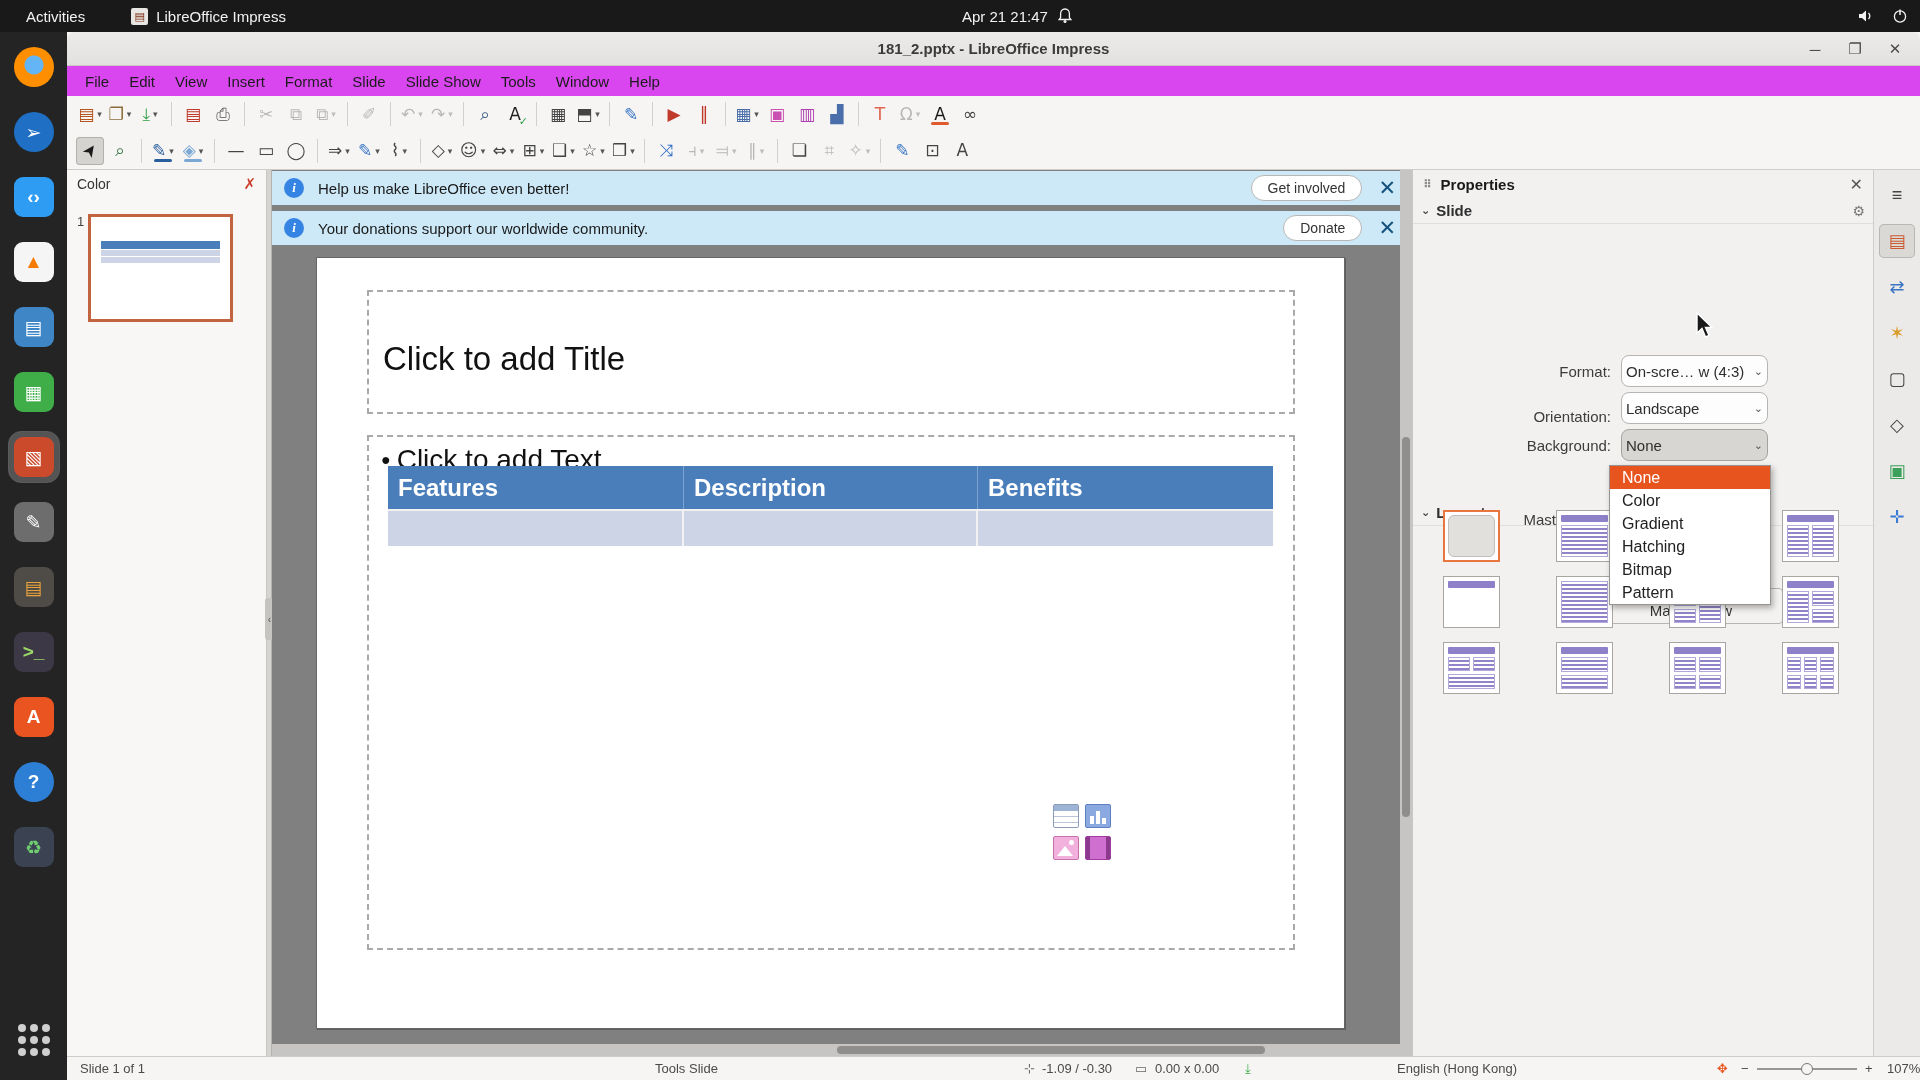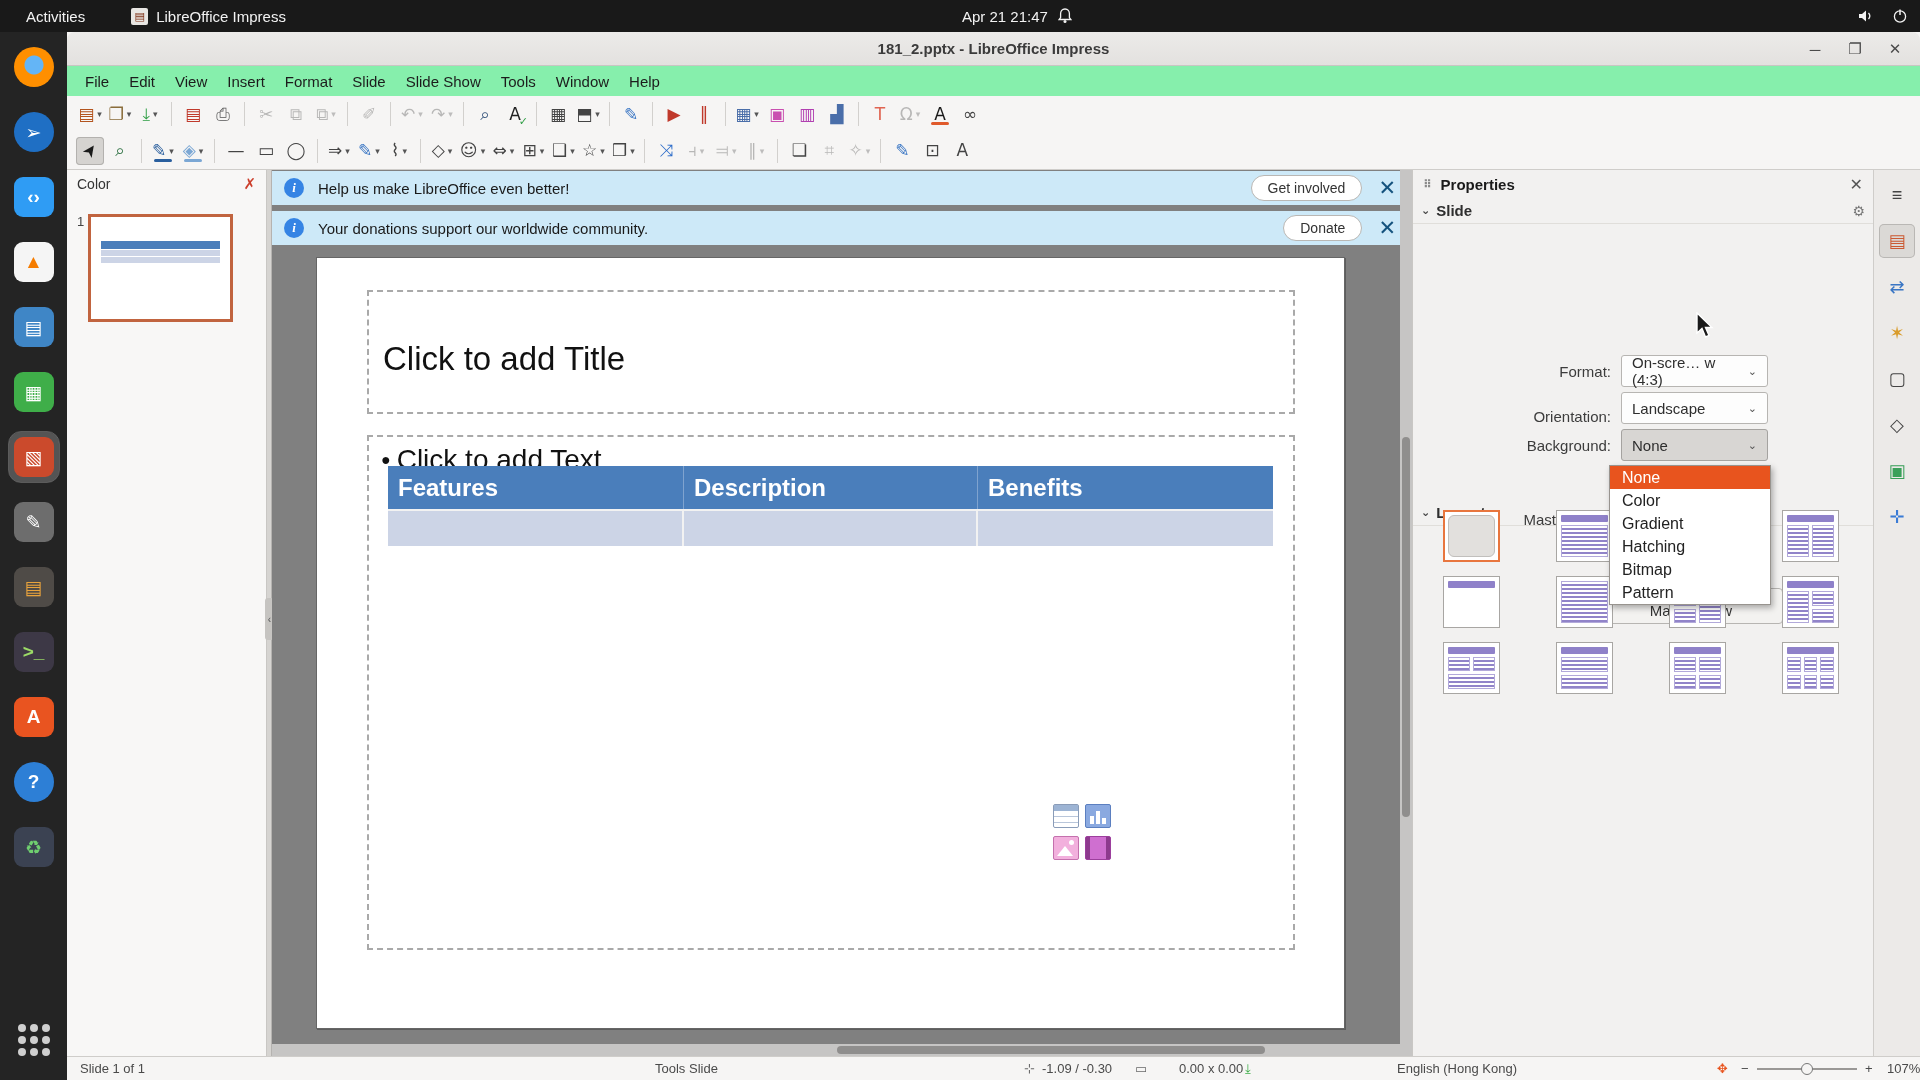--- a/index.html
+++ b/index.html
@@ -24,21 +24,21 @@
   .dock-glyph.circle { border-radius:50%; }
   .dock-spacer { flex:1; }
   .dock-grid { display:grid; grid-template-columns:repeat(3,8px); grid-template-rows:repeat(3,8px); gap:4px; }
   .dock-grid i { width:8px; height:8px; border-radius:50%; background:#cfcfcf; }
 
   
   .window { position:absolute; left:67px; top:32px; width:1853px; height:1048px; background:#f6f5f4; }
   .titlebar { position:absolute; left:0; top:0; width:100%; height:34px; background:linear-gradient(#ecebe9,#e3e1df); border-bottom:1px solid #c9c6c3; border-radius:8px 8px 0 0; display:flex; align-items:center; justify-content:center; font-size:15px; font-weight:bold; color:#3b3b3b; }
   .winbtns { position:absolute; right:12px; top:0; height:34px; display:flex; align-items:center; gap:14px; color:#4a4a4a; font-size:15px; }
   .winbtn { width:26px; height:26px; border-radius:50%; display:flex; align-items:center; justify-content:center; }
-  .menubar { position:absolute; left:0; top:34px; width:100%; height:30px; background:#86efac; display:flex; align-items:center; padding-left:8px; font-size:15px; color:#1c1c1c; }
+  .menubar { position:absolute; left:0; top:34px; width:100%; height:30px; background:#d946ef; display:flex; align-items:center; padding-left:8px; font-size:15px; color:#1c1c1c; }
   .menu-item { padding:4px 10px; border-radius:3px; }
 
   .toolbar { position:absolute; left:0; width:100%; background:#f6f5f4; display:flex; align-items:center; padding-left:8px; }
   .toolbar1 { top:64px; height:36px; }
   .toolbar2 { top:100px; height:38px; border-bottom:1px solid #cfcdca; }
   .tbtn { height:28px; min-width:28px; padding:0 2px; display:flex; align-items:center; justify-content:center; border-radius:4px; margin:0 1px; position:relative; }
   .tbtn .glyph { font-size:17px; line-height:1; color:#454545; font-family:"DejaVu Sans",sans-serif; }
   .tbtn.disabled { opacity:.35; }
   .tbtn.active-tool { background:#d5d3d0; box-shadow:inset 0 0 0 1px #b3b1ae; }
   .tbtn .dd { font-size:9px; color:#555; margin-left:3px; }
@@ -102,21 +102,21 @@
 
   
   .sidebar { position:absolute; left:1345px; top:0; width:461px; height:100%; background:#f2f1f0; border-left:1px solid #c9c7c4; font-size:15px; color:#2e2e2e; }
   .sb-header { display:flex; align-items:center; height:28px; padding:0 10px; font-weight:bold; color:#1a1a1a; }
   .sb-grip { color:#8a8a8a; font-size:11px; letter-spacing:1px; margin-right:8px; }
   .sb-x { margin-left:auto; color:#555; font-size:16px; }
   .sb-section { display:flex; align-items:center; height:26px; padding:0 8px; font-weight:bold; border-bottom:1px solid #e0deda; }
   .sb-chev { font-size:11px; margin-right:6px; color:#444; }
   .sb-gear { margin-left:auto; color:#777; font-size:14px; }
   .f-label { position:absolute; text-align:right; width:190px; color:#3c3c3c; }
-  .combo { position:absolute; left:208px; width:147px; height:32px; background:#fdfdfd; border:1px solid #b7b5b2; border-radius:3px; display:flex; align-items:center; padding:0 10px; color:#2e2e2e; }
+  .combo { position:absolute; left:208px; width:147px; height:32px; background:#fdfdfd; border:1px solid #b7b5b2; border-radius:8px; display:flex; align-items:center; padding:0 4px; color:#2e2e2e; }
   .combo .chev { margin-left:auto; font-size:11px; color:#555; }
   .combo.open { background:#d8d6d3; border-color:#a5a3a0; }
   .mv-btn { position:absolute; left:186px; top:418px; width:184px; height:36px; background:#f3f2f0; border:1px solid #b7b5b2; border-radius:4px; display:flex; align-items:flex-end; justify-content:center; padding-bottom:4px; font-size:15px; color:#333; }
   .ddpanel { position:absolute; left:196px; top:295px; width:162px; background:#fff; border:1px solid #98948f; box-shadow:2px 3px 6px rgba(0,0,0,.3); z-index:10; }
   .dditem { height:23px; display:flex; align-items:center; padding-left:12px; font-size:16px; color:#222; }
   .dditem.sel { color:#fff; }
   .layouts-grid { position:absolute; left:30px; top:340px; width:420px; }
   .lay { position:absolute; width:57px; height:52px; background:#fff; border:1px solid #a8a6a3; padding:4px; }
   .lay.sel { border:2px solid #e8763e; padding:3px; }
   .lay .tb { height:7px; background:#8f81c9; margin-bottom:3px; border-radius:1px; }
@@ -733,21 +733,21 @@
           <div class="ts-item" style="color: rgb(58, 123, 213);">✛</div>
         </div>
     </div>
 
     <div class="statusbar">
       <span style="left:13px;">Slide 1 of 1</span>
       <span style="left:588px;">Tools Slide</span>
       <span style="left:957px; color:#6a6a6a;">⊹</span>
       <span style="left:975px;">-1.09 / -0.30</span>
       <span style="left:1068px; color:#6a6a6a;">▭</span>
-      <span style="left:1088px;margin-left:24px;">0.00 x 0.00</span>
+      <span style="left:1088px;">0.00 x 0.00</span>
       <span style="left:1178px; color:#3fae49;">⤓</span>
       <span style="left:1330px;">English (Hong Kong)</span>
       <span style="left:1650px; color:#e8541e;">✥</span>
       <span style="left:1674px;">−</span>
       <div class="zoom-slider">
           <div class="zoom-knob"></div>
         </div>
       <span style="left:1798px;">+</span>
       <span style="left:1820px;">107%</span>
     </div>

